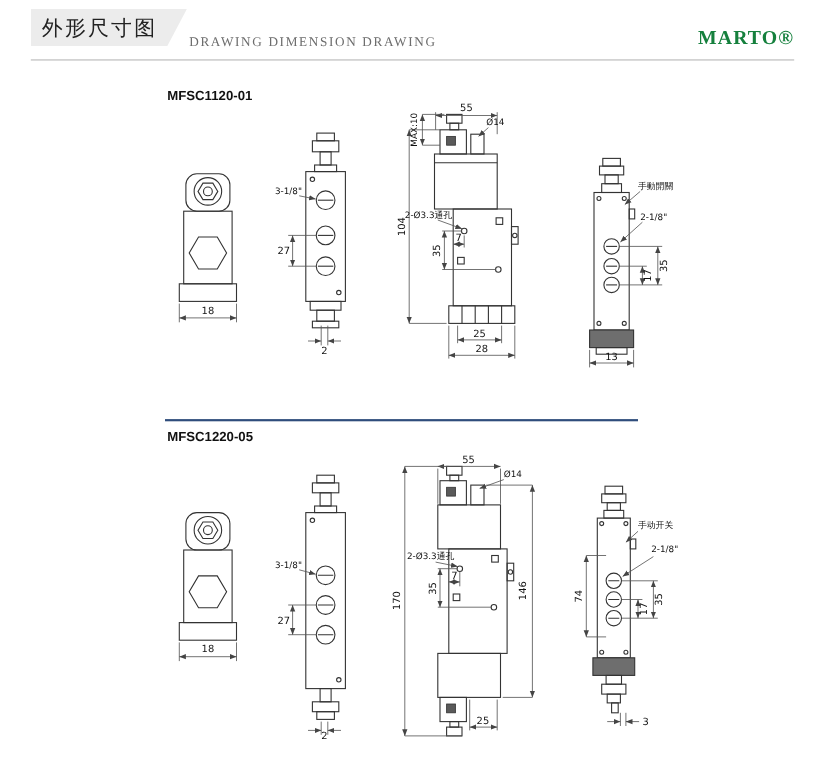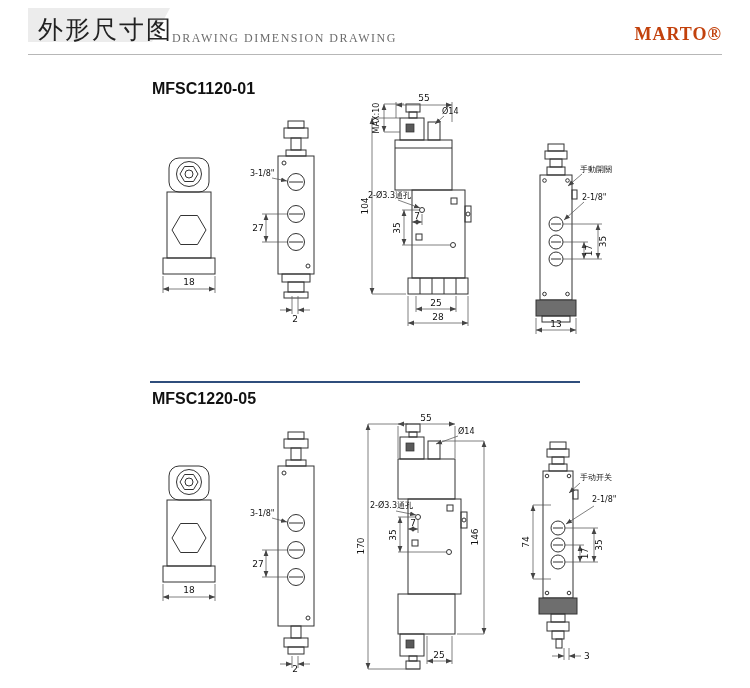--- a/index.html
+++ b/index.html
@@ -3,28 +3,28 @@
 <meta charset="utf-8">
 <style>
   * { margin:0; padding:0; box-sizing:border-box; }
   html,body { background:#fff; }
   body {
     width:750px; height:688px; position:relative; overflow:hidden;
     font-family:"Liberation Sans", sans-serif; color:#111;
   }
   .hdr-shape{ position:absolute; left:28px; top:8px; width:142px; height:34px;
     background:#ececec; clip-path:polygon(0 0,100% 0,calc(100% - 18px) 100%,0 100%); }
-  .hdr-zh{ position:absolute; left:38px; top:13px; font-size:25px; letter-spacing:2px; color:#222;
+  .hdr-zh{ position:absolute; left:38px; top:13px; font-size:19px; letter-spacing:2px; color:#222;
     font-family:"DejaVu Sans", sans-serif; }
   .hdr-en{ position:absolute; left:172px; top:31px; font-family:"Liberation Serif", serif;
     font-size:12px; color:#6d6d6d; letter-spacing:1.5px; }
   .brand{ position:absolute; right:28px; top:24px; font-family:"Liberation Serif", serif;
-    font-size:18px; font-weight:bold; color:#c2410c; letter-spacing:1px; }
+    font-size:18px; font-weight:bold; color:#15803d; letter-spacing:1px; }
   .hdr-line{ position:absolute; left:28px; top:54px; width:694px; height:1px; background:#b7b7b7; }
-  .model{ position:absolute; font-size:16px; font-weight:bold; color:#111; }
+  .model{ position:absolute; font-size:12px; font-weight:bold; color:#111; }
   .divider{ position:absolute; left:150px; top:381px; width:430px; height:2px; background:#2f4d7c; }
   svg{ position:absolute; overflow:visible; }
   .ln{ stroke:#333; fill:none; stroke-width:1; }
   .dim{ stroke:#555; fill:none; stroke-width:0.75; }
   .fill-dark{ fill:#6e6e6e; stroke:#333; stroke-width:1; }
   .cable{ fill:#5a5a5a; stroke:#333; stroke-width:0.75; }
   text{ font-family:"DejaVu Sans", sans-serif; font-size:9px; fill:#111; stroke:none; }
   .small{ font-size:8px; }
 </style>
 </head>

